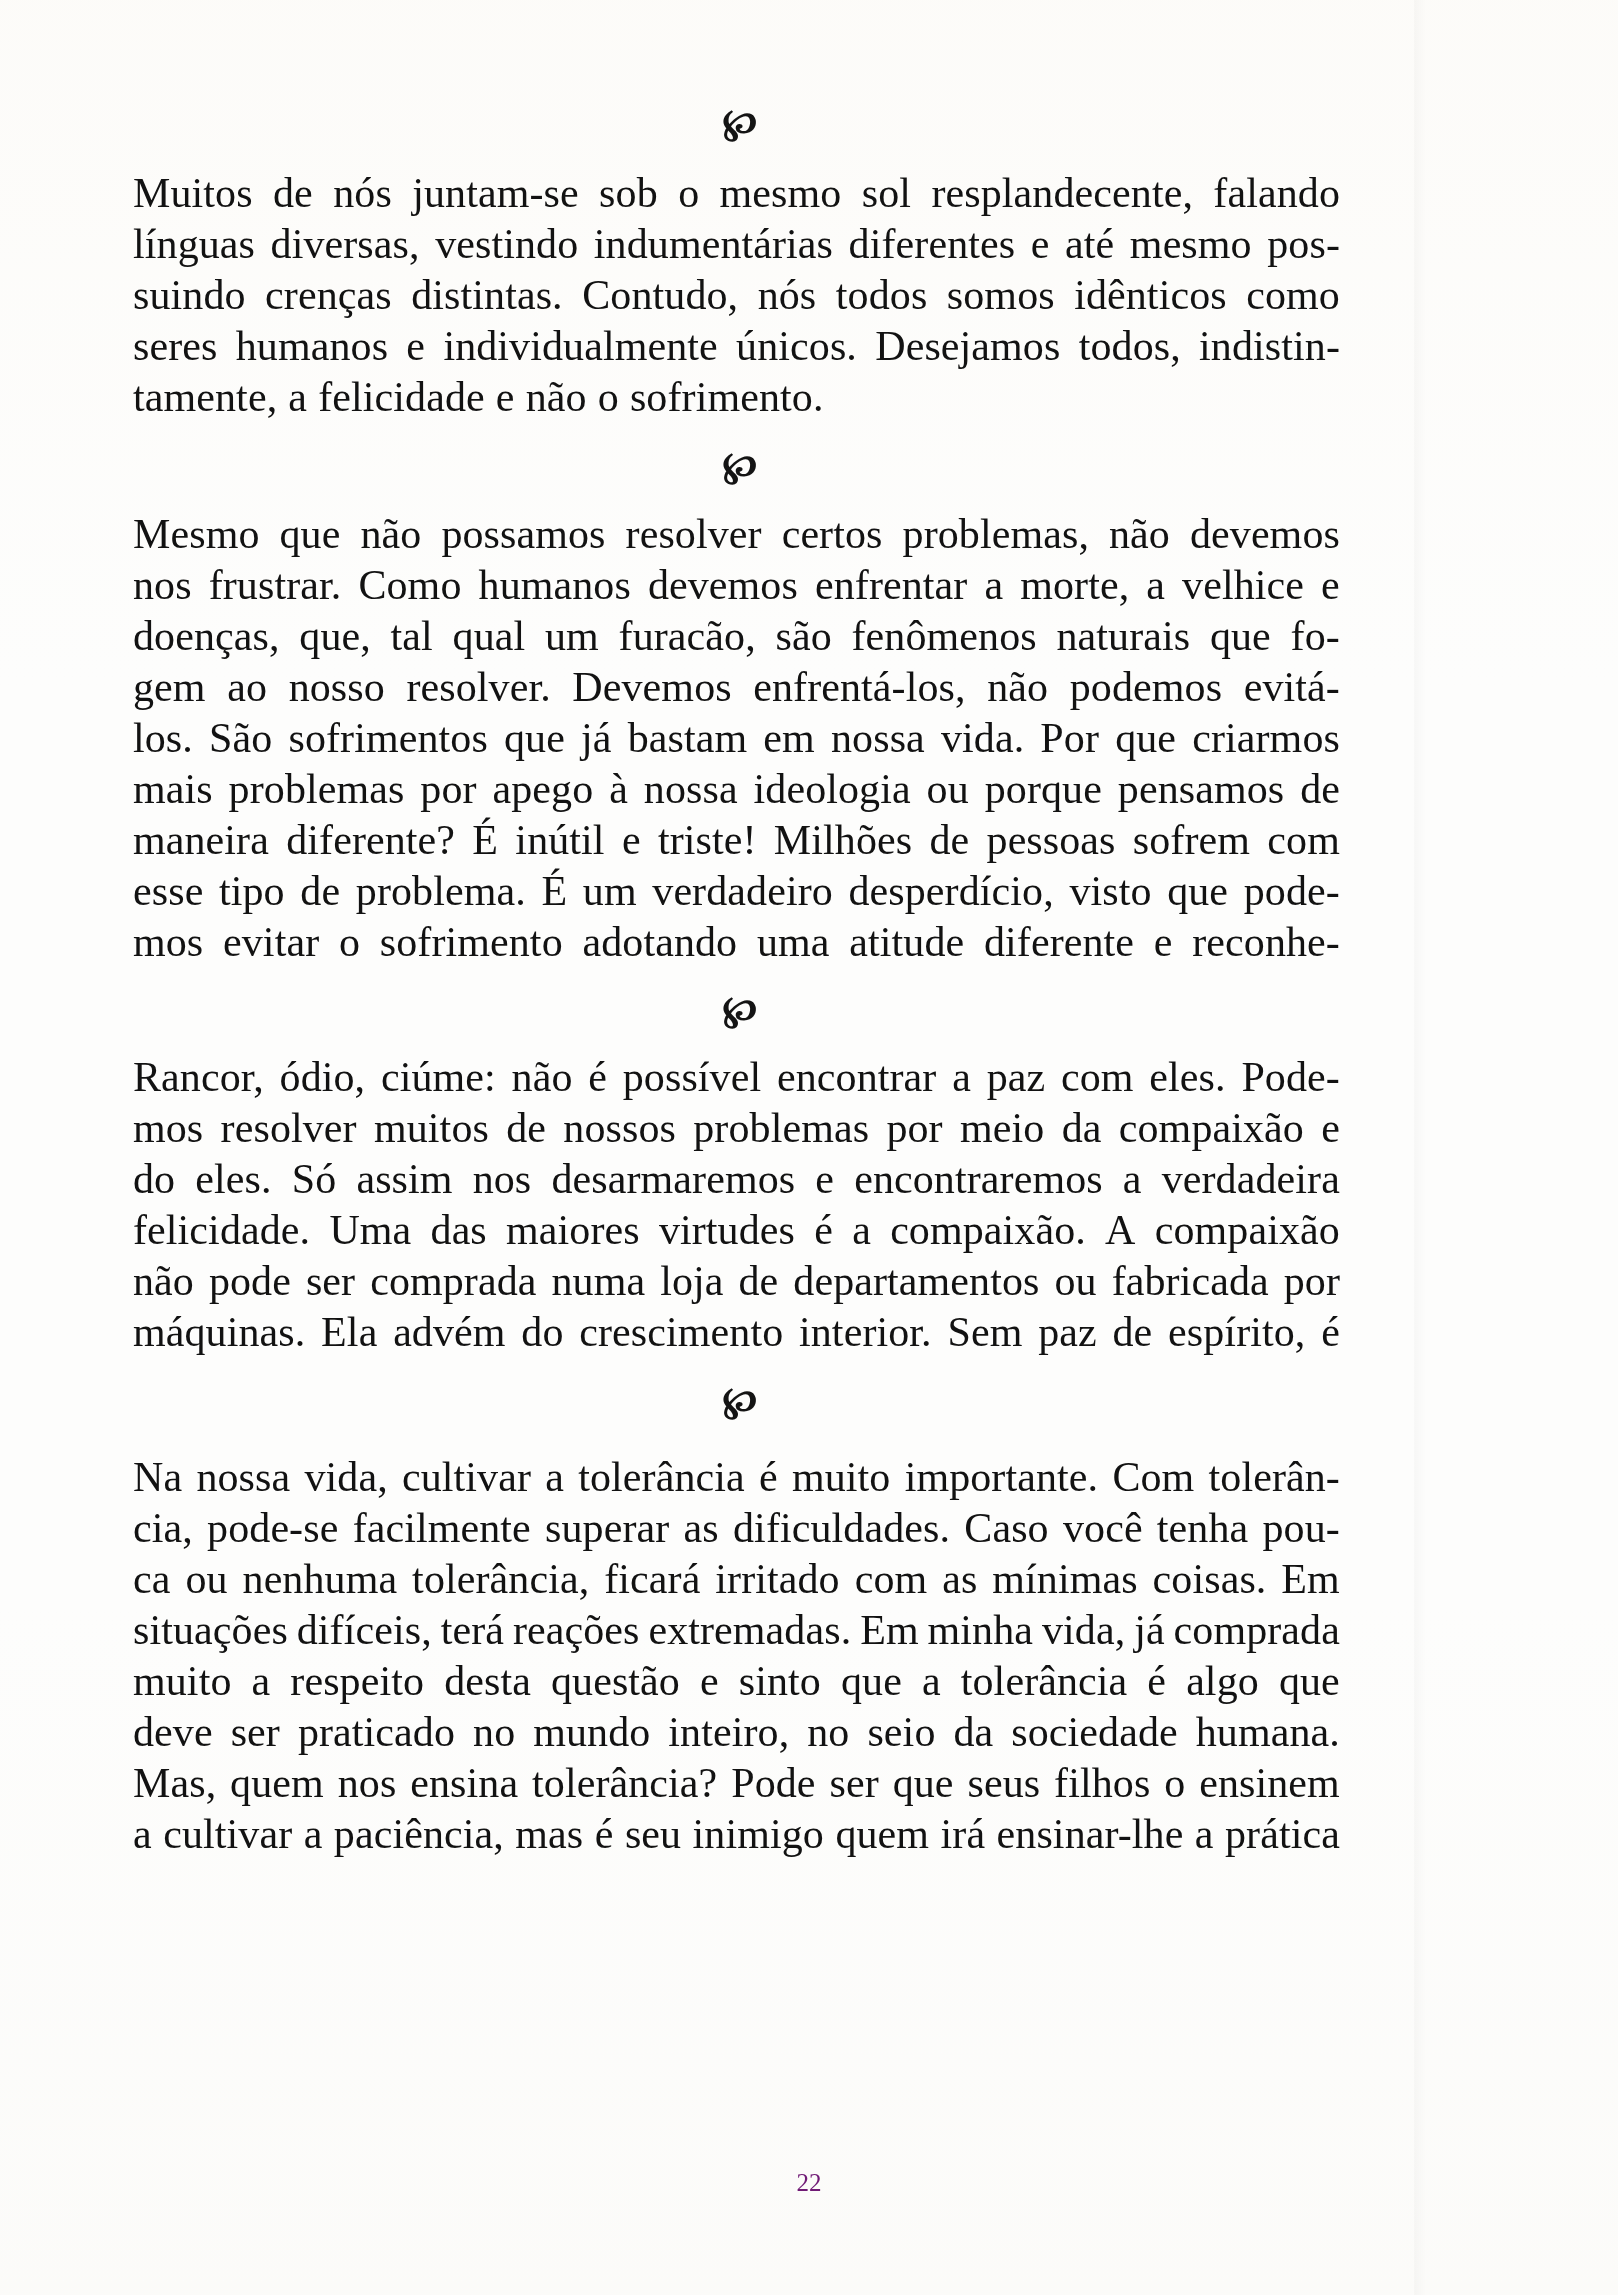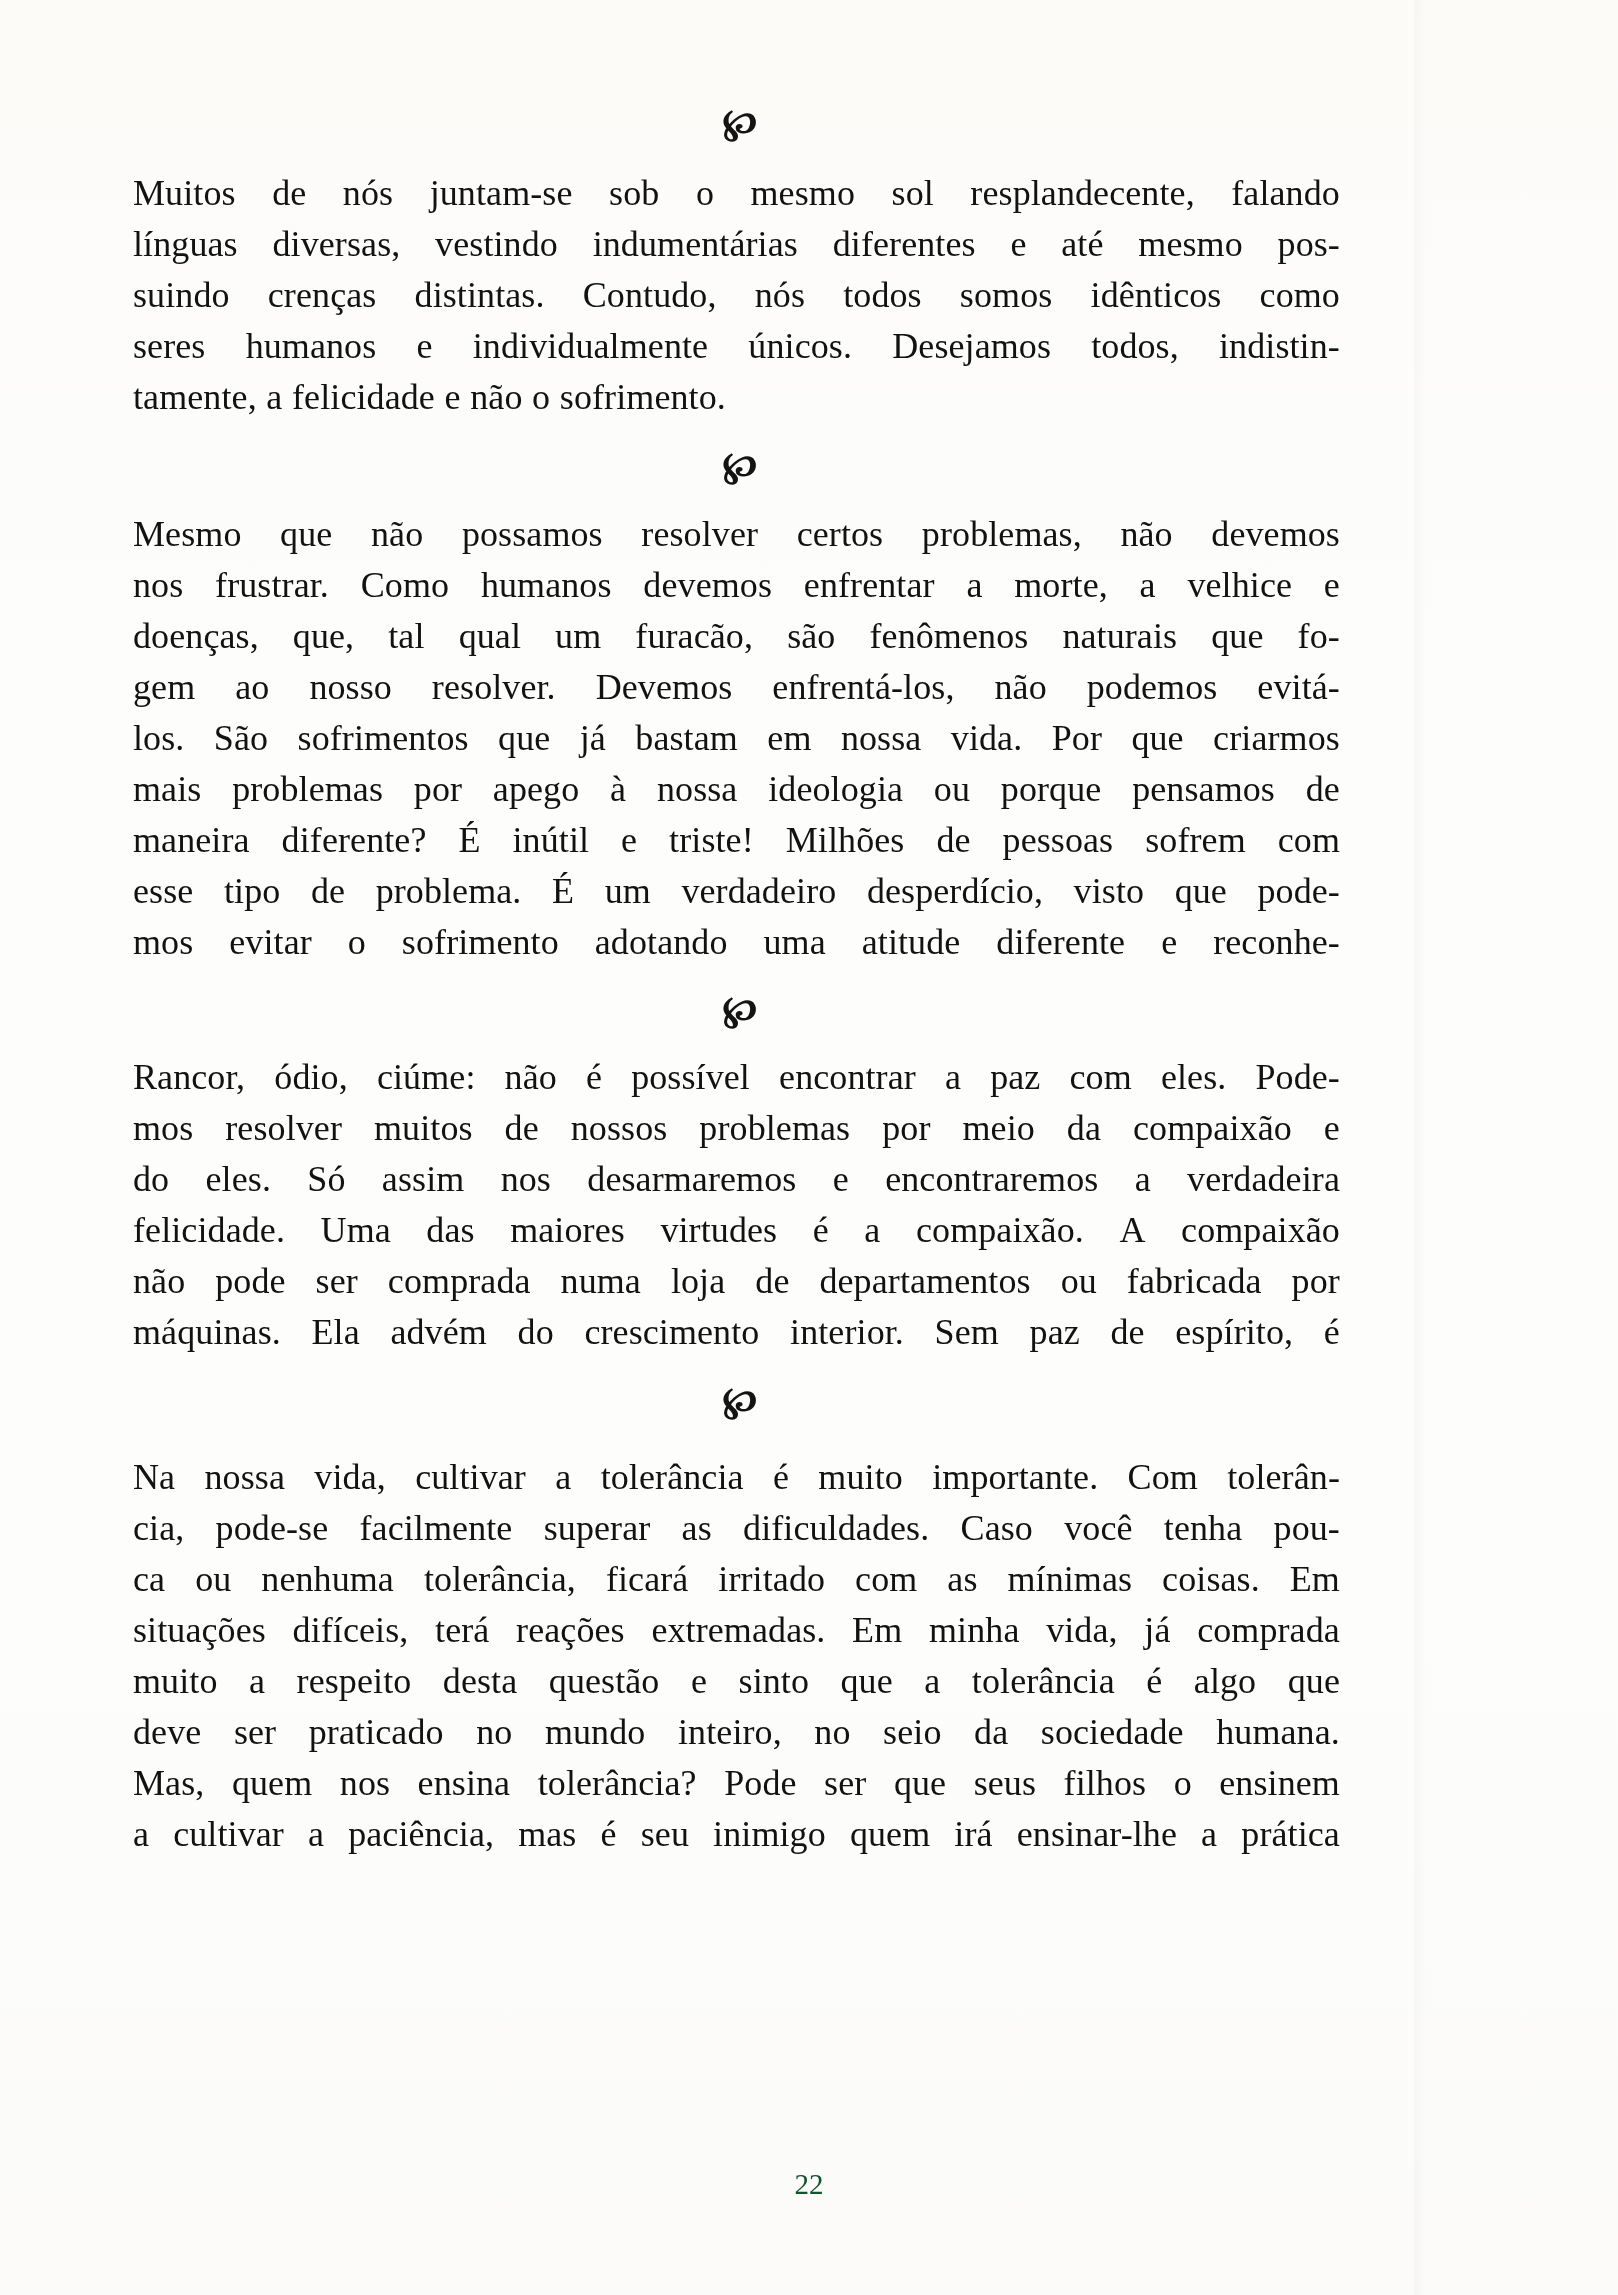--- a/index.html
+++ b/index.html
@@ -61,21 +61,21 @@
   .ornament .glyph {
     display: inline-block;
     font-family: "DejaVu Serif", "Liberation Serif", serif;
     font-size: 34px;
     letter-spacing: -4.6px;
     transform: scaleX(1.25) rotate(-3deg);
     font-weight: 700;
   }
 
   .passage {
-    font-size: 36px;
+    font-size: 42px;
     line-height: 51px;
     text-align: justify;
     text-align-last: left;
     letter-spacing: 0.1px;
     word-spacing: 0.5px;
     margin: 0;
     
   }
   .passage .ln {
     display: block;
@@ -87,23 +87,23 @@
     white-space: normal;
   }
   .passage .ln.just > span { white-space: pre; }
 
   .page-number {
     position: absolute;
     left: 0;
     right: 0;
     top: 2170px;
     text-align: center;
-    font-size: 29px;
+    font-size: 25px;
     line-height: 1;
-    color: #14532d;
+    color: #701a75;
     font-family: "Liberation Serif", "DejaVu Serif", serif;
   }
 </style>
 </head>
 <body>
 
 <div class="page">
 
   <div class="scan-tint"></div>
   <div class="paper-edge"></div>

